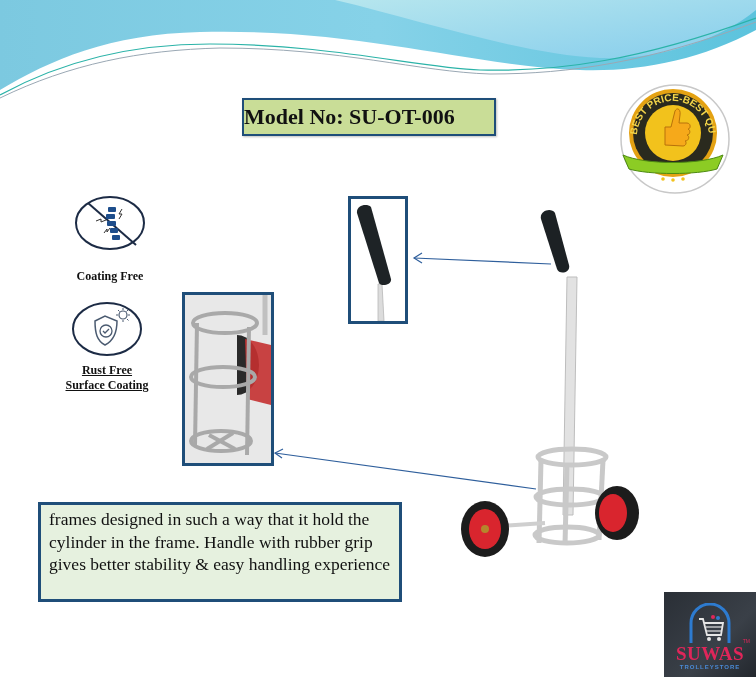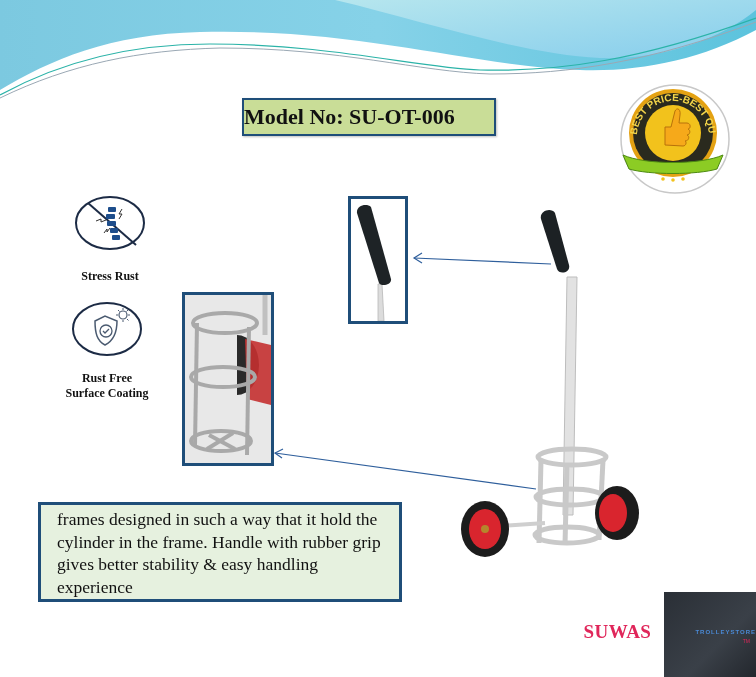--- a/index.html
+++ b/index.html
@@ -30,27 +30,27 @@
   }
   #frame-inset {
     left:182px; top:292px; width:92px; height:174px;
     border:3px solid #1f4e79; box-sizing:border-box; background:#e9e9e9; overflow:hidden;
   }
   #trolley { left:455px; top:205px; width:195px; height:380px; }
   #arrows { left:0; top:0; width:756px; height:677px; pointer-events:none; }
   #desc-box {
     left:38px; top:502px; width:364px; height:100px;
     background:#e6f1df; border:3px solid #1f4e79; box-sizing:border-box;
-    padding:3px 16px; font-size:17.5px; line-height:22.5px; color:#111;
+    padding:3px 8px; font-size:17.5px; line-height:22.5px; color:#111;
   }
   #logo {
     left:664px; top:592px; width:92px; height:85px;
     background:linear-gradient(135deg,#2a2f36,#3a4048 60%,#23272d);
-    display:flex; flex-direction:row; align-items:center; justify-content:flex-end;
-    padding-bottom:6px; box-sizing:border-box;gap:44px;
+    display:flex; flex-direction:column; align-items:center; justify-content:flex-end;
+    padding-bottom:6px; box-sizing:border-box;
   }
   #logo-name {
     font-family:"Liberation Serif", serif; font-weight:bold; font-size:19px;
     color:#e0265a; letter-spacing:0.5px; line-height:18px;
   }
   #logo-sub {
     font-family:"Liberation Sans", sans-serif; font-size:6px; color:#4a8ad6;
     letter-spacing:1px; font-weight:bold; line-height:8px;
   }
   #logo-tm { position:absolute; right:6px; top:46px; font-size:5px; color:#e0265a; font-family:"Liberation Sans", sans-serif; }
@@ -104,33 +104,33 @@
       <rect x="34" y="12" width="8" height="5" rx="1"></rect>
       <rect x="32" y="19" width="9" height="5" rx="1"></rect>
       <rect x="33" y="26" width="9" height="5" rx="1"></rect>
       <rect x="36" y="33" width="8" height="5" rx="1"></rect>
       <rect x="38" y="40" width="8" height="5" rx="1"></rect>
     </g>
     <path d="M48,14 l-3,5 h3 l-3,5" fill="none" stroke="#333" stroke-width="1"></path>
     <path d="M22,26 l5,-2 v3 l5,-2" fill="none" stroke="#333" stroke-width="1"></path>
     <path d="M30,38 l3,-4 v3 l3,-4" fill="none" stroke="#333" stroke-width="1"></path>
   </svg>
-  <div class="feature-label" style="margin-top:14px;">Stress Rust</div>
+  <div class="feature-label" style="margin-top:14px;">Coating Free</div>
 </div>
 
 <div id="feat-rust" class="abs">
   <svg class="feature-icon" viewBox="0 0 72 56">
     <ellipse cx="36" cy="28" rx="34" ry="26" fill="none" stroke="#1c2b45" stroke-width="2"></ellipse>
     <path d="M24,20 L34,15 L46,20 C46,32 42,40 34,44 C26,40 24,32 24,20 Z" fill="none" stroke="#4a5a70" stroke-width="1.5"></path>
     <circle cx="35" cy="30" r="6" fill="none" stroke="#4a5a70" stroke-width="1.3"></circle>
     <path d="M32,30 l2,2 l4,-4" fill="none" stroke="#4a5a70" stroke-width="1.3"></path>
     <circle cx="52" cy="14" r="4" fill="none" stroke="#4a5a70" stroke-width="1.2"></circle>
     <path d="M52,7 v2 M52,19 v2 M45,14 h2 M57,14 h2 M47,9 l1.5,1.5 M56,18 l1.5,1.5 M57,9 l-1.5,1.5" stroke="#4a5a70" stroke-width="1"></path>
   </svg>
-  <div class="feature-label" style="margin-top:10px;">
+  <div class="feature-label" style="margin-top:2px;text-decoration:underline;">
     <div>Rust Free</div>
     <div>Surface Coating</div>
   </div>
 </div>
 
 <div id="handle-inset" class="abs">
   <svg width="54" height="122" viewBox="0 0 54 122">
     <path d="M27,85 L31,85 L33,122 L27,122 Z" fill="#dcdcdc" stroke="#b8b8b8" stroke-width="0.8"></path>
     <path d="M6,14 C5,6 16,4 20,8 L40,80 C41,86 30,88 28,84 Z" fill="#1e2326"></path>
   </svg>

